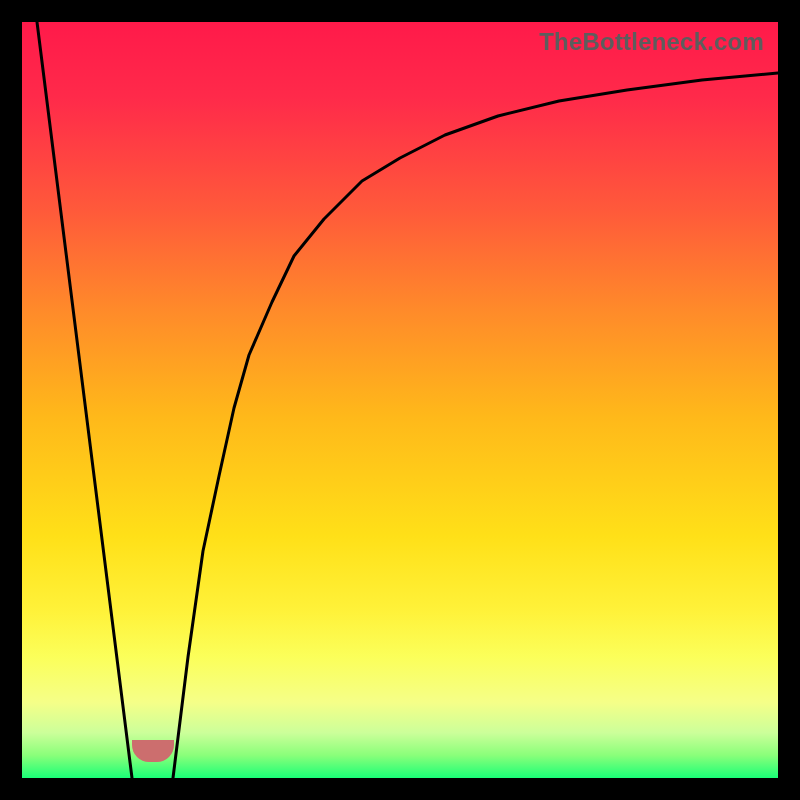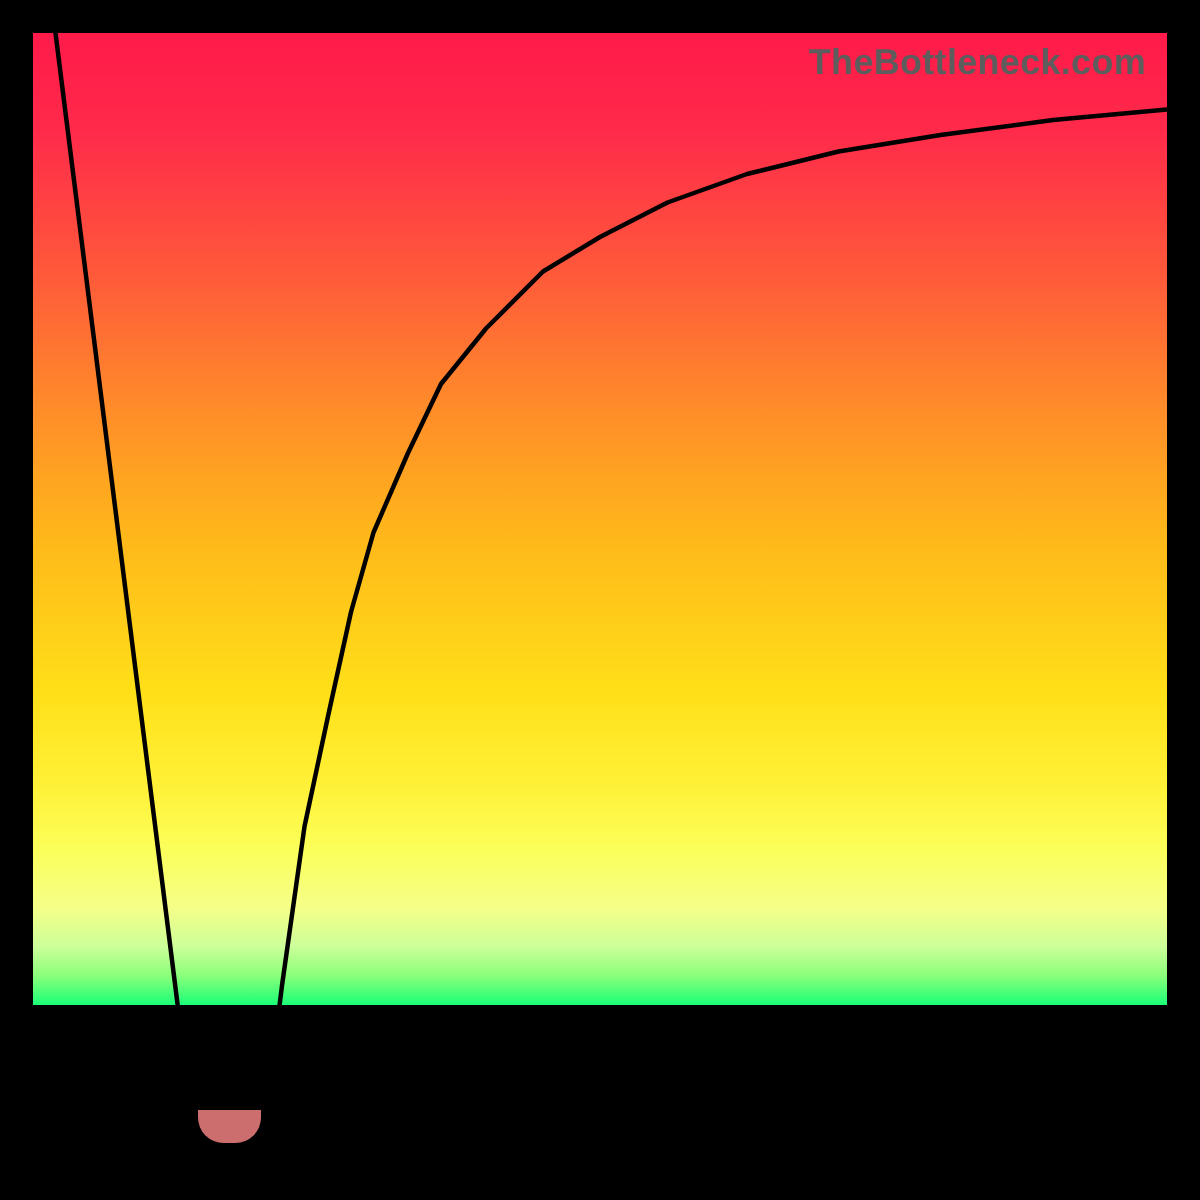--- a/index.html
+++ b/index.html
@@ -8,21 +8,21 @@
     position: relative;
     width: 800px;
     height: 800px;
     background: #000;
   }
   .plot {
     position: absolute;
     left: 22px;
     top: 22px;
     width: 756px;
-    height: 648px;
+    height: 756px;
     background: linear-gradient(to bottom,
       #ff1a4a 0%,
       #ff2a4a 10%,
       #ff5a3a 25%,
       #ff8a2a 38%,
       #ffb81a 52%,
       #ffe018 68%,
       #fff23a 78%,
       #fbff5a 84%,
       #f5ff88 90%,

